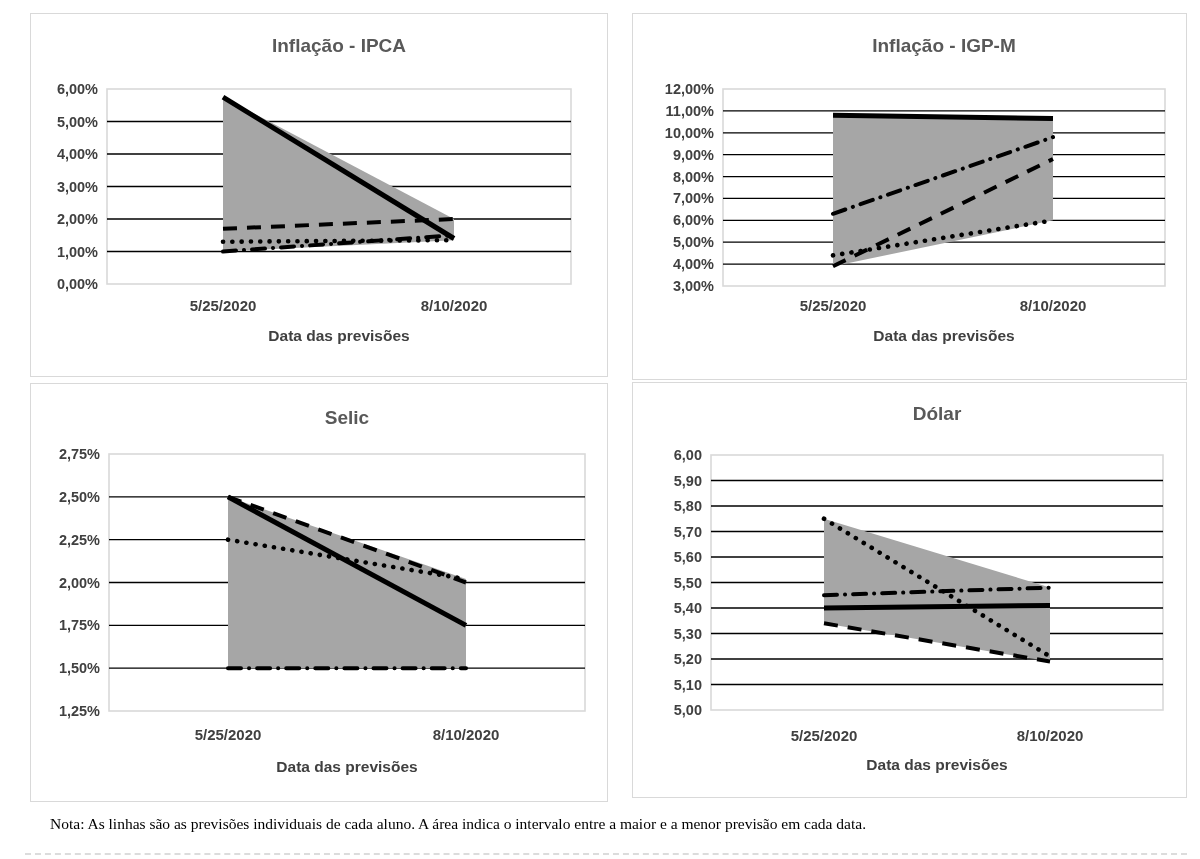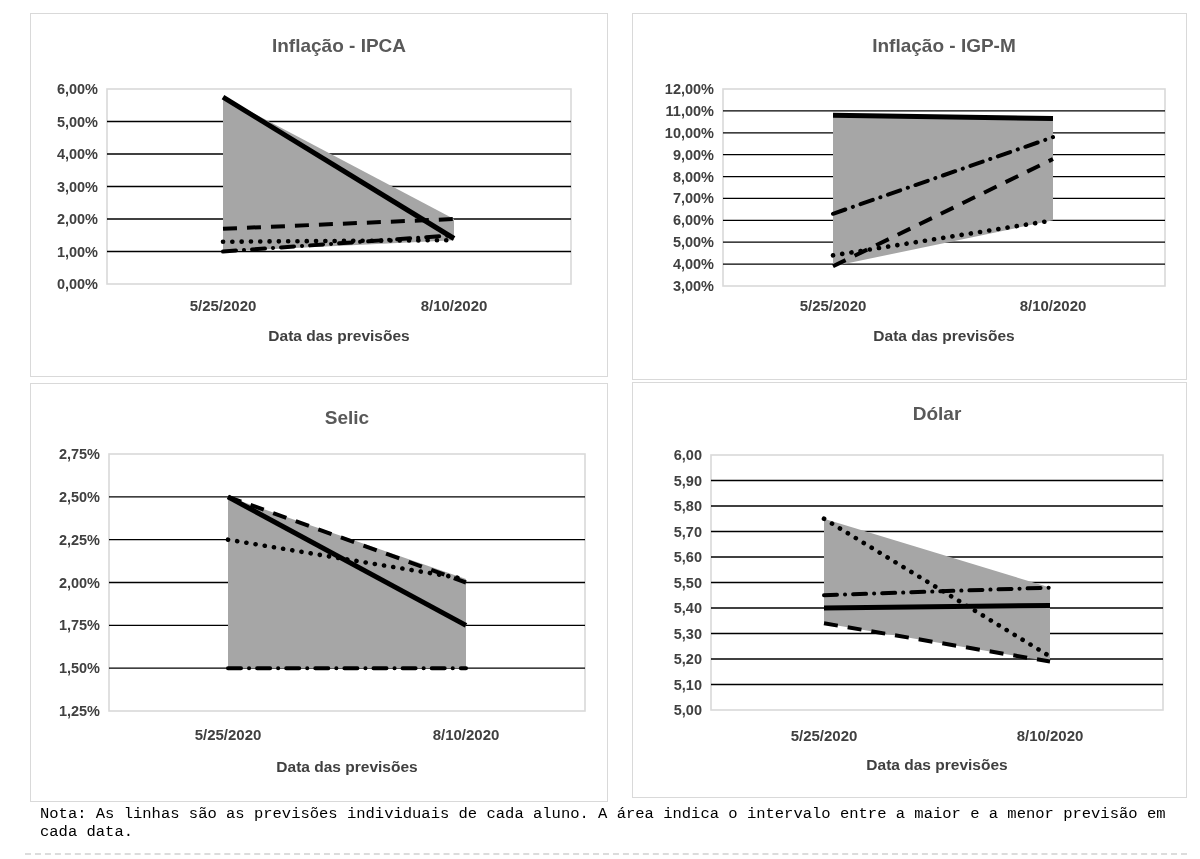--- a/index.html
+++ b/index.html
@@ -10,22 +10,22 @@
   .chart-box{
     position:absolute;background:#fff;border:1.6px solid #d9d9d9;box-sizing:border-box;
   }
   .chart-box svg{display:block;}
   svg text{user-select:none;}
   .ct{font-family:"Liberation Sans",sans-serif;font-weight:bold;font-size:19px;fill:#595959;}
   .yt{font-family:"Liberation Sans",sans-serif;font-weight:bold;font-size:14.5px;fill:#404040;}
   .cat{font-family:"Liberation Sans",sans-serif;font-weight:bold;font-size:15px;fill:#404040;}
   .axt{font-family:"Liberation Sans",sans-serif;font-weight:bold;font-size:15.5px;fill:#404040;}
   .note{
-    position:absolute;left:38px;top:803px;margin:2px;font-size:15.5px;color:#000;
-    font-family:Liberation Mono, monospace;
+    position:absolute;left:38px;top:803px;margin:12px;font-size:15.5px;color:#000;
+    font-family:Liberation Serif, serif;
   }
   .bottom-rule{
     position:absolute;left:25px;top:853px;width:1162px;height:0;
     border-top:2px dashed #dcdcdc;
   }
 </style>
 </head>
 <body>
 
 <div class="page">

